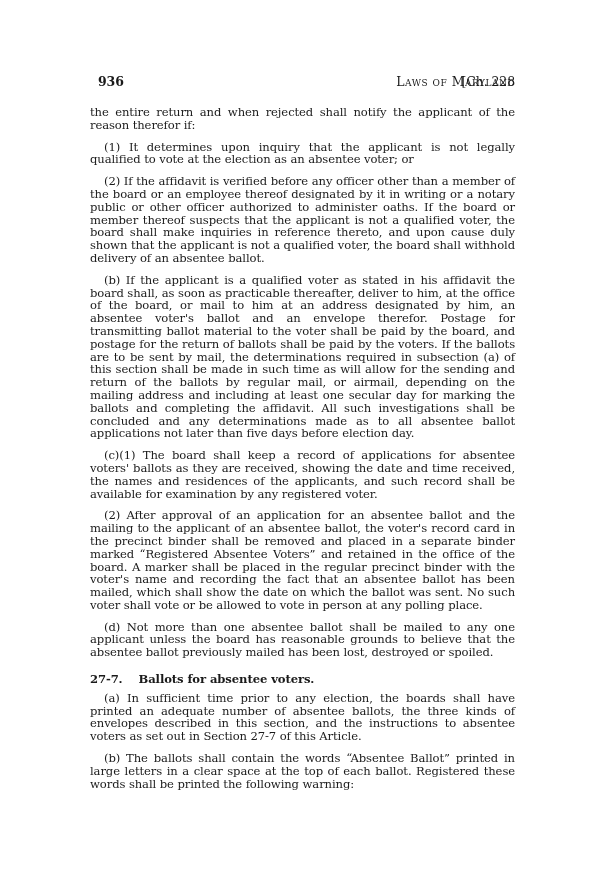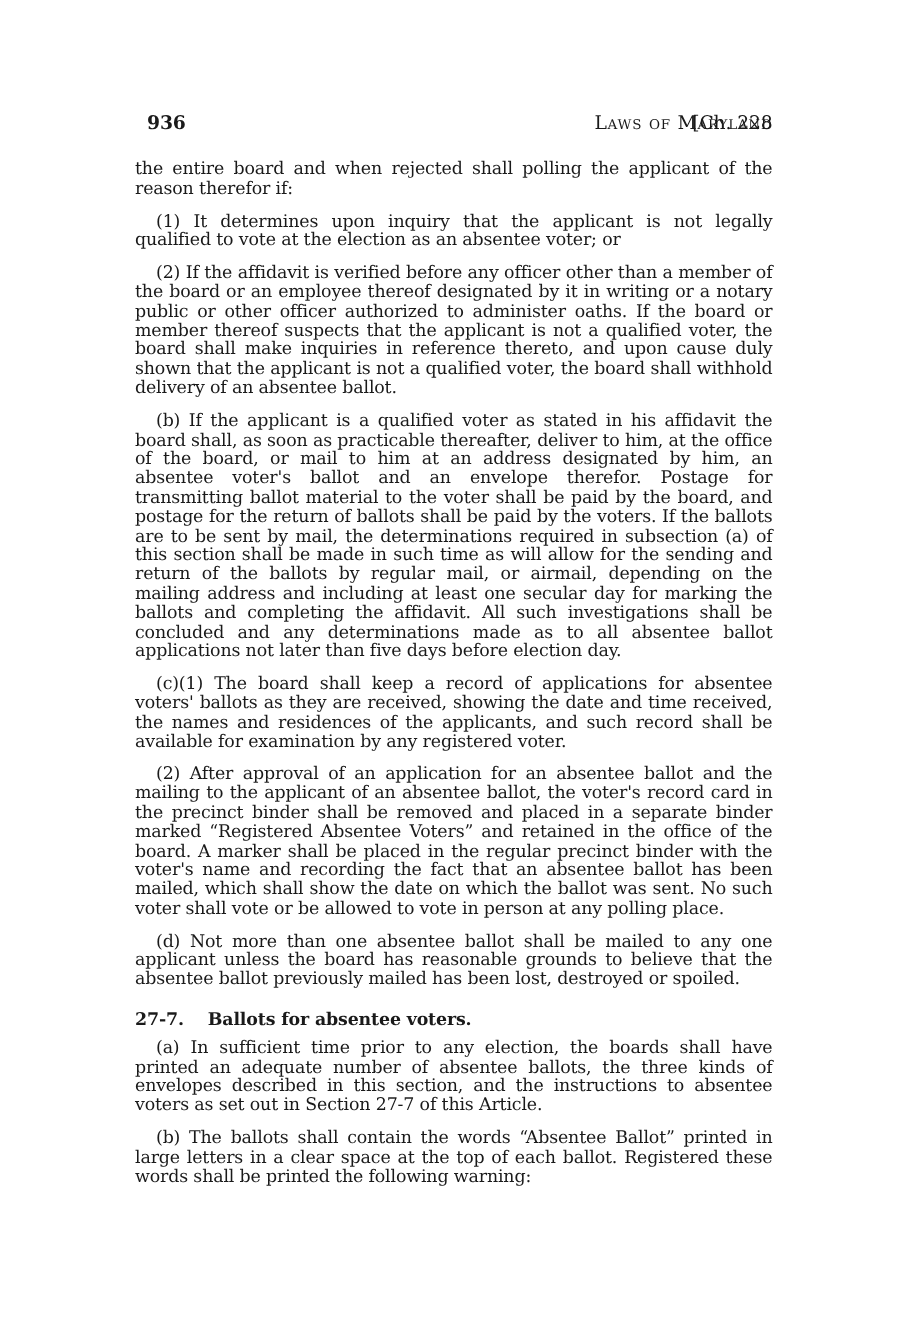--- a/index.html
+++ b/index.html
@@ -21,21 +21,21 @@
 </head>
 <body>
 
 <div class="page">
   <div class="header">
     <span class="num">936</span>
     <span class="title">Laws of Maryland</span>
     <span class="ch">[Ch. 228</span>
   </div>
 
-  <p>the entire board and when rejected shall polling the applicant of the reason therefor if:</p>
+  <p>the entire return and when rejected shall notify the applicant of the reason therefor if:</p>
   <p class="indent">(1)  It determines upon inquiry that the applicant is not legally qualified to vote at the election as an absentee voter; or</p>
   <p class="indent">(2)  If the affidavit is verified before any officer other than a member of the board or an employee thereof designated by it in writing or a notary public or other officer authorized to administer oaths. If the board or member thereof suspects that the applicant is not a qualified voter, the board shall make inquiries in reference thereto, and upon cause duly shown that the applicant is not a qualified voter, the board shall withhold delivery of an absentee ballot.</p>
   <p class="indent">(b)  If the applicant is a qualified voter as stated in his affidavit the board shall, as soon as practicable thereafter, deliver to him, at the office of the board, or mail to him at an address designated by him, an absentee voter's ballot and an envelope therefor. Postage for transmitting ballot material to the voter shall be paid by the board, and postage for the return of ballots shall be paid by the voters. If the ballots are to be sent by mail, the determinations required in subsection (a) of this section shall be made in such time as will allow for the sending and return of the ballots by regular mail, or airmail, depending on the mailing address and including at least one secular day for marking the ballots and completing the affidavit. All such investigations shall be concluded and any determinations made as to all absentee ballot applications not later than five days before election day.</p>
   <p class="indent">(c)(1)  The board shall keep a record of applications for absentee voters' ballots as they are received, showing the date and time received, the names and residences of the applicants, and such record shall be available for examination by any registered voter.</p>
   <p class="indent">(2)  After approval of an application for an absentee ballot and the mailing to the applicant of an absentee ballot, the voter's record card in the precinct binder shall be removed and placed in a separate binder marked “Registered Absentee Voters” and retained in the office of the board. A marker shall be placed in the regular precinct binder with the voter's name and recording the fact that an absentee ballot has been mailed, which shall show the date on which the ballot was sent. No such voter shall vote or be allowed to vote in person at any polling place.</p>
   <p class="indent">(d)  Not more than one absentee ballot shall be mailed to any one applicant unless the board has reasonable grounds to believe that the absentee ballot previously mailed has been lost, destroyed or spoiled.</p>
 
   <div class="section-heading">
     <span class="sec-num">27-7.</span>
     <span>Ballots for absentee voters.</span>

